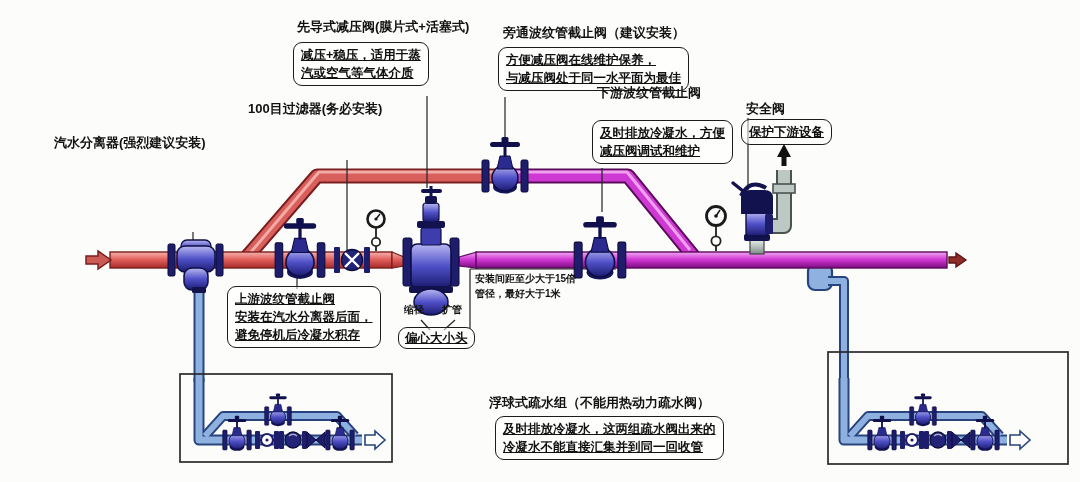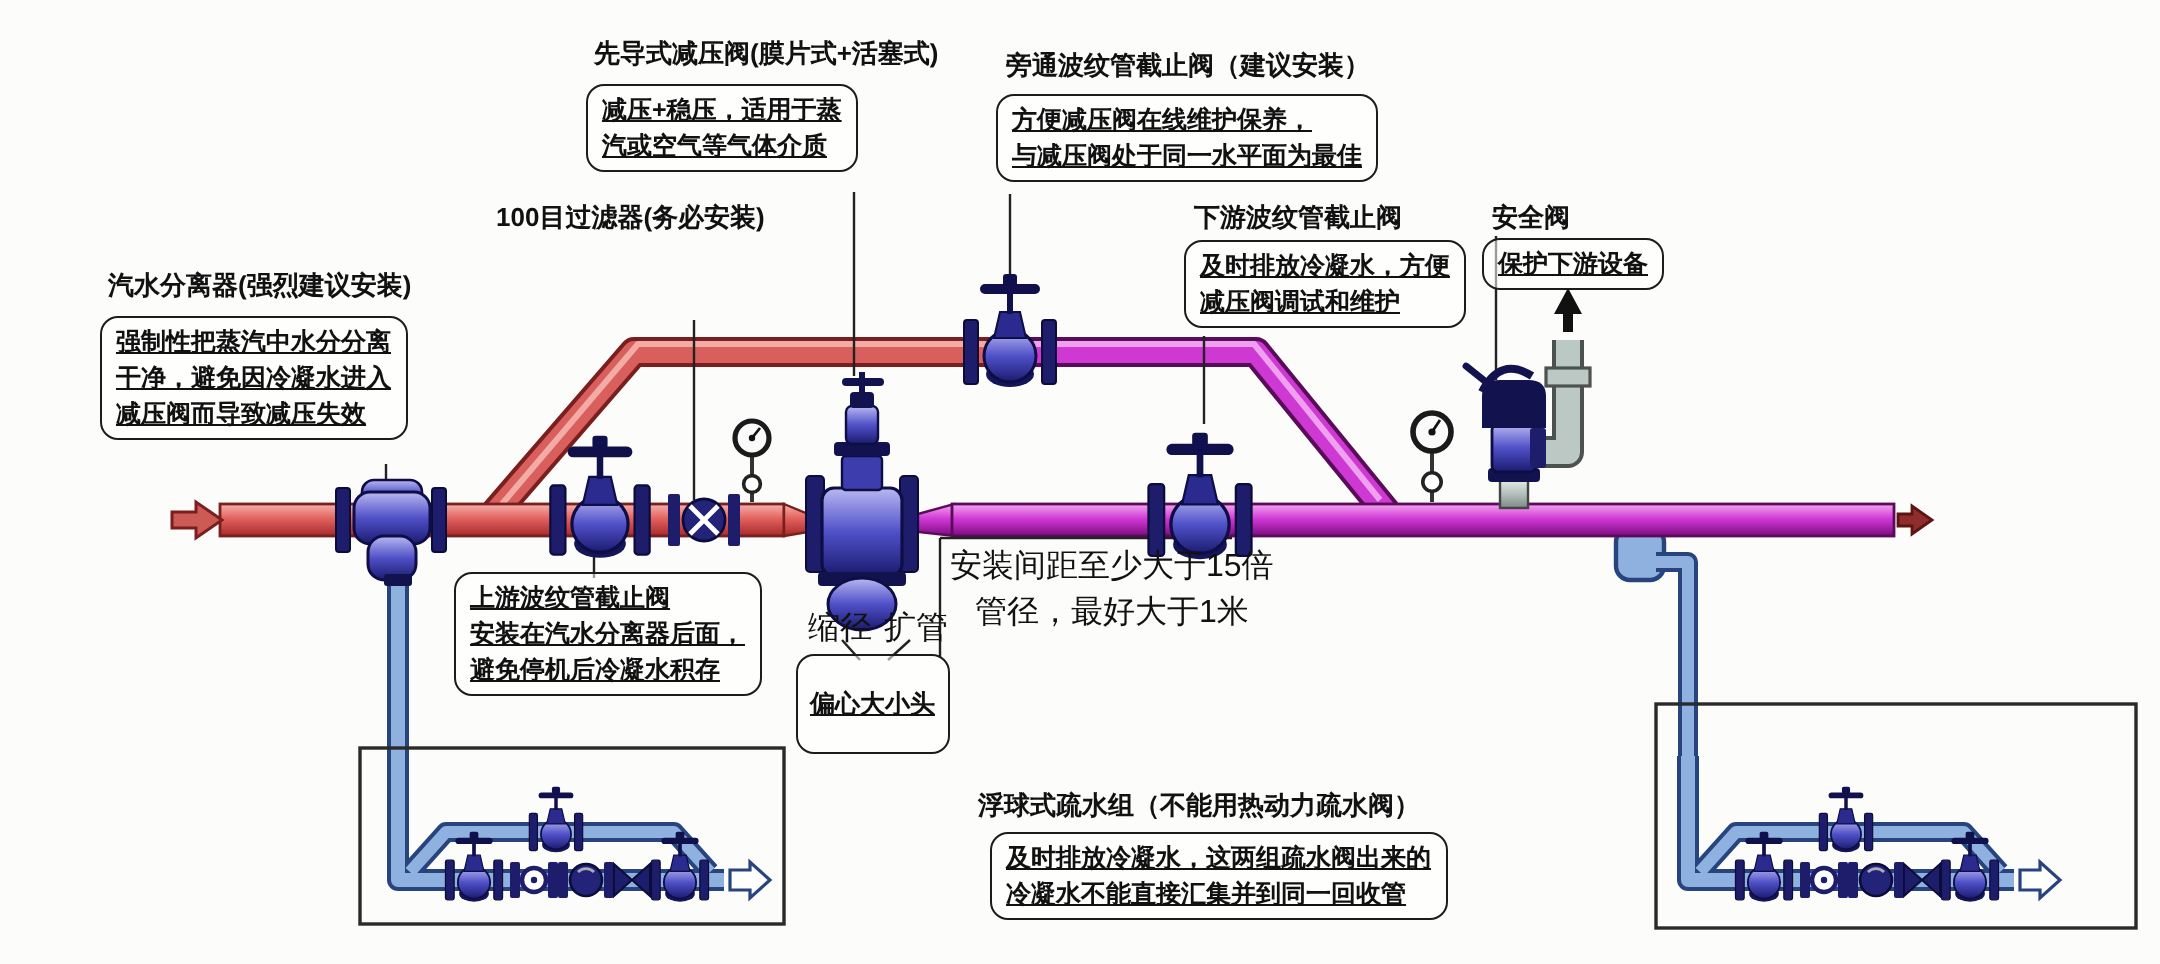--- a/index.html
+++ b/index.html
@@ -9,21 +9,21 @@
     font-family:"Liberation Sans","DejaVu Sans",sans-serif;
     color:#111;
   }
   #diagram{position:absolute;left:0;top:0;}
   .t{position:absolute;font-weight:700;font-size:13px;white-space:pre-line;line-height:1.35;}
   .callout{
     position:absolute;font-weight:700;font-size:12.5px;line-height:1.45;
     white-space:pre-line;border:1.6px solid #1c1c1c;border-radius:9px;
     padding:3px 7px;background:rgba(255,255,255,.55);text-decoration:underline;
   }
-  .plain{position:absolute;font-weight:400;font-size:16px;line-height:1.45;white-space:pre-line;text-align:center;}
+  .plain{position:absolute;font-weight:700;font-size:10px;line-height:1.45;white-space:pre-line;}
 </style>
 </head>
 <body>
 
 <div id="stage">
 
 <svg id="diagram" width="1080" height="482" viewBox="0 0 1080 482">
   <defs>
     <linearGradient id="gradR" x1="0" y1="0" x2="0" y2="1">
       <stop offset="0" stop-color="#f6b3ae"></stop>
@@ -223,49 +223,46 @@
   </g>
   <g>
     <rect x="828" y="352" width="240" height="112" fill="none" stroke="#2a2a2a" stroke-width="1.7"></rect>
   </g>
   <g>
     <use href="#trap" transform="translate(824,378)"></use>
   </g>
 </svg>
 
 <div class="t" style="left:54px;top:134px">汽水分离器(强烈建议安装)</div>
-<div class="callout" style="left:50px;top:158px">强制性把蒸汽中水分分离
-干净，避免因冷凝水进入
-减压阀而导致减压失效</div>
 
 <div class="t" style="left:297px;top:18px">先导式减压阀(膜片式+活塞式)</div>
 <div class="callout" style="left:293px;top:42px">减压+稳压，适用于蒸
 汽或空气等气体介质</div>
 
 <div class="t" style="left:248px;top:100px">100目过滤器(务必安装)</div>
 
 <div class="t" style="left:503px;top:24px">旁通波纹管截止阀（建议安装）</div>
 <div class="callout" style="left:498px;top:47px">方便减压阀在线维护保养，
 与减压阀处于同一水平面为最佳</div>
 
-<div class="t" style="left:597px;top:100px">下游波纹管截止阀</div>
+<div class="t" style="left:597px;top:84px">下游波纹管截止阀</div>
 <div class="callout" style="left:592px;top:120px">及时排放冷凝水，方便
 减压阀调试和维护</div>
 
 <div class="t" style="left:746px;top:100px">安全阀</div>
 <div class="callout" style="left:227px;top:286px">上游波纹管截止阀
 安装在汽水分离器后面，
 避免停机后冷凝水积存</div>
 
 <div class="callout" style="left:741px;top:119px">保护下游设备</div>
 
 <div class="plain" style="left:475px;top:272px">安装间距至少大于15倍
 管径，最好大于1米</div>
 
 <div class="plain" style="left:404px;top:303px">缩径</div>
 <div class="plain" style="left:442px;top:303px">扩管</div>
-<div class="callout" style="left:398px;top:327px;padding:15px 6px">偏心大小头</div>
+<div class="callout" style="left:398px;top:327px;padding:1px 6px">偏心大小头</div>
 
 <div class="t" style="left:489px;top:394px">浮球式疏水组（不能用热动力疏水阀）</div>
 <div class="callout" style="left:495px;top:416px">及时排放冷凝水，这两组疏水阀出来的
 冷凝水不能直接汇集并到同一回收管</div>
 
 </div>
 
 </body></html>

